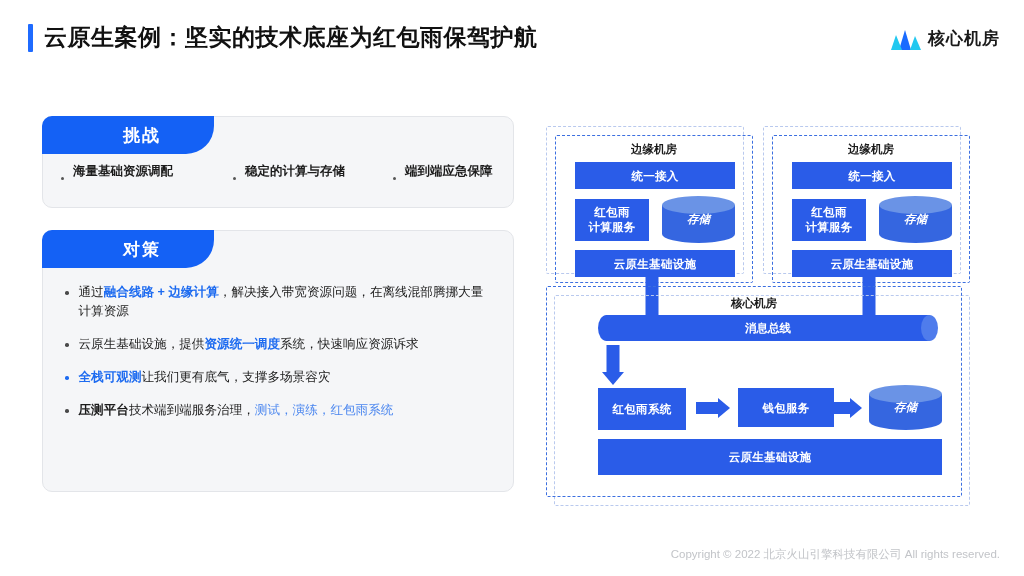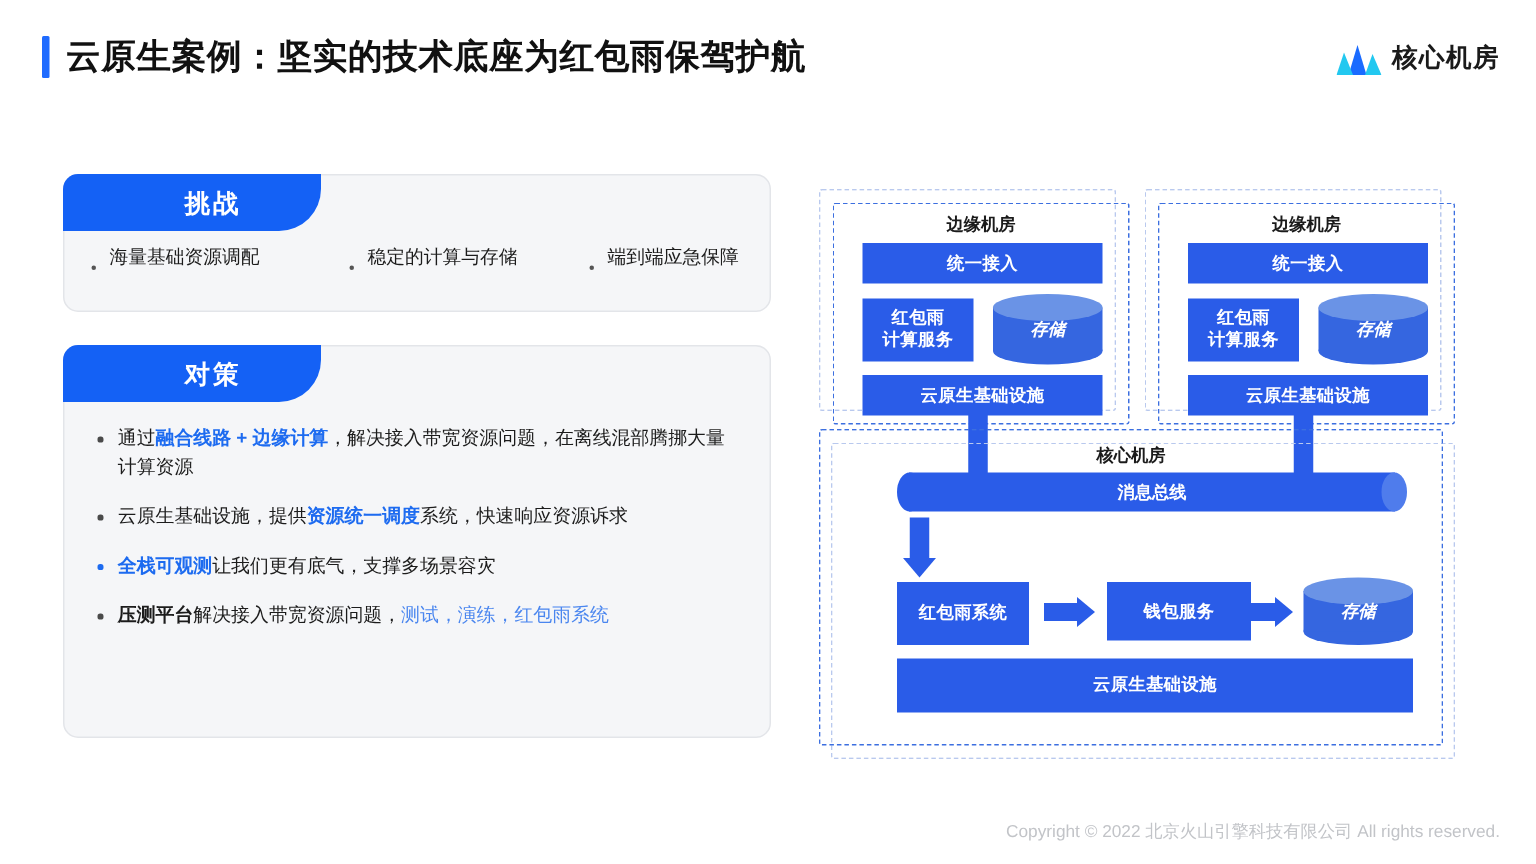--- a/index.html
+++ b/index.html
@@ -52,21 +52,21 @@
     letter-spacing: 2px; padding-left: 28px;
   }
 
   
   .challenge-row {
     position: absolute; left: 0; top: 46px; width: 472px;
     display: flex; padding: 0 18px;
   }
   .challenge-item {
     display: flex; align-items: flex-end; gap: 9px;
-    font-size: 12.5px; color: #1c1c1c; white-space: nowrap;
+    font-size: 12.5px; color: #1c1c1c; white-space: nowrap; font-weight: bold;
   }
   .challenge-item:nth-child(1) { width: 172px; }
   .challenge-item:nth-child(2) { width: 160px; }
   .dot-sm {
     width: 3px; height: 3px; background: #555; border-radius: 50%; flex: none;
   }
 
   
   .bullets { position: absolute; left: 0; top: 52px; width: 472px; padding: 0 20px 0 22px; }
   .bullet-row {
@@ -228,21 +228,21 @@
         <div class="bullet-row">
           <span class="bullet-dot"></span>
           <div class="bullet-text"><span>云原生基础设施，提供</span><span class="hl">资源统一调度</span><span>系统，快速响应资源诉求</span></div>
         </div>
         <div class="bullet-row">
           <span class="bullet-dot blue"></span>
           <div class="bullet-text"><span class="hl">全栈可观测</span><span>让我们更有底气，支撑多场景容灾</span></div>
         </div>
         <div class="bullet-row">
           <span class="bullet-dot"></span>
-          <div class="bullet-text"><span style="font-weight: bold;">压测平台</span><span>解决接入带宽资源问题，</span><span class="hl-soft">测试，演练，红包雨系统</span></div>
+          <div class="bullet-text"><span style="font-weight: bold;">压测平台</span><span>技术端到端服务治理，</span><span class="hl-soft">测试，演练，红包雨系统</span></div>
         </div>
       </div>
   </div>
 
   <div class="diagram">
 
     <div class="dash-outer" style="left:0px; top:0px; width:198px; height:148px;"></div>
     <div class="dash-inner" style="left:9px; top:9px; width:198px; height:148px;">
       <div class="room-label" style="top:6px;">边缘机房</div>
       <div class="bx" style="left:19px; top:26px; width:160px; height:27px;">统一接入</div>

